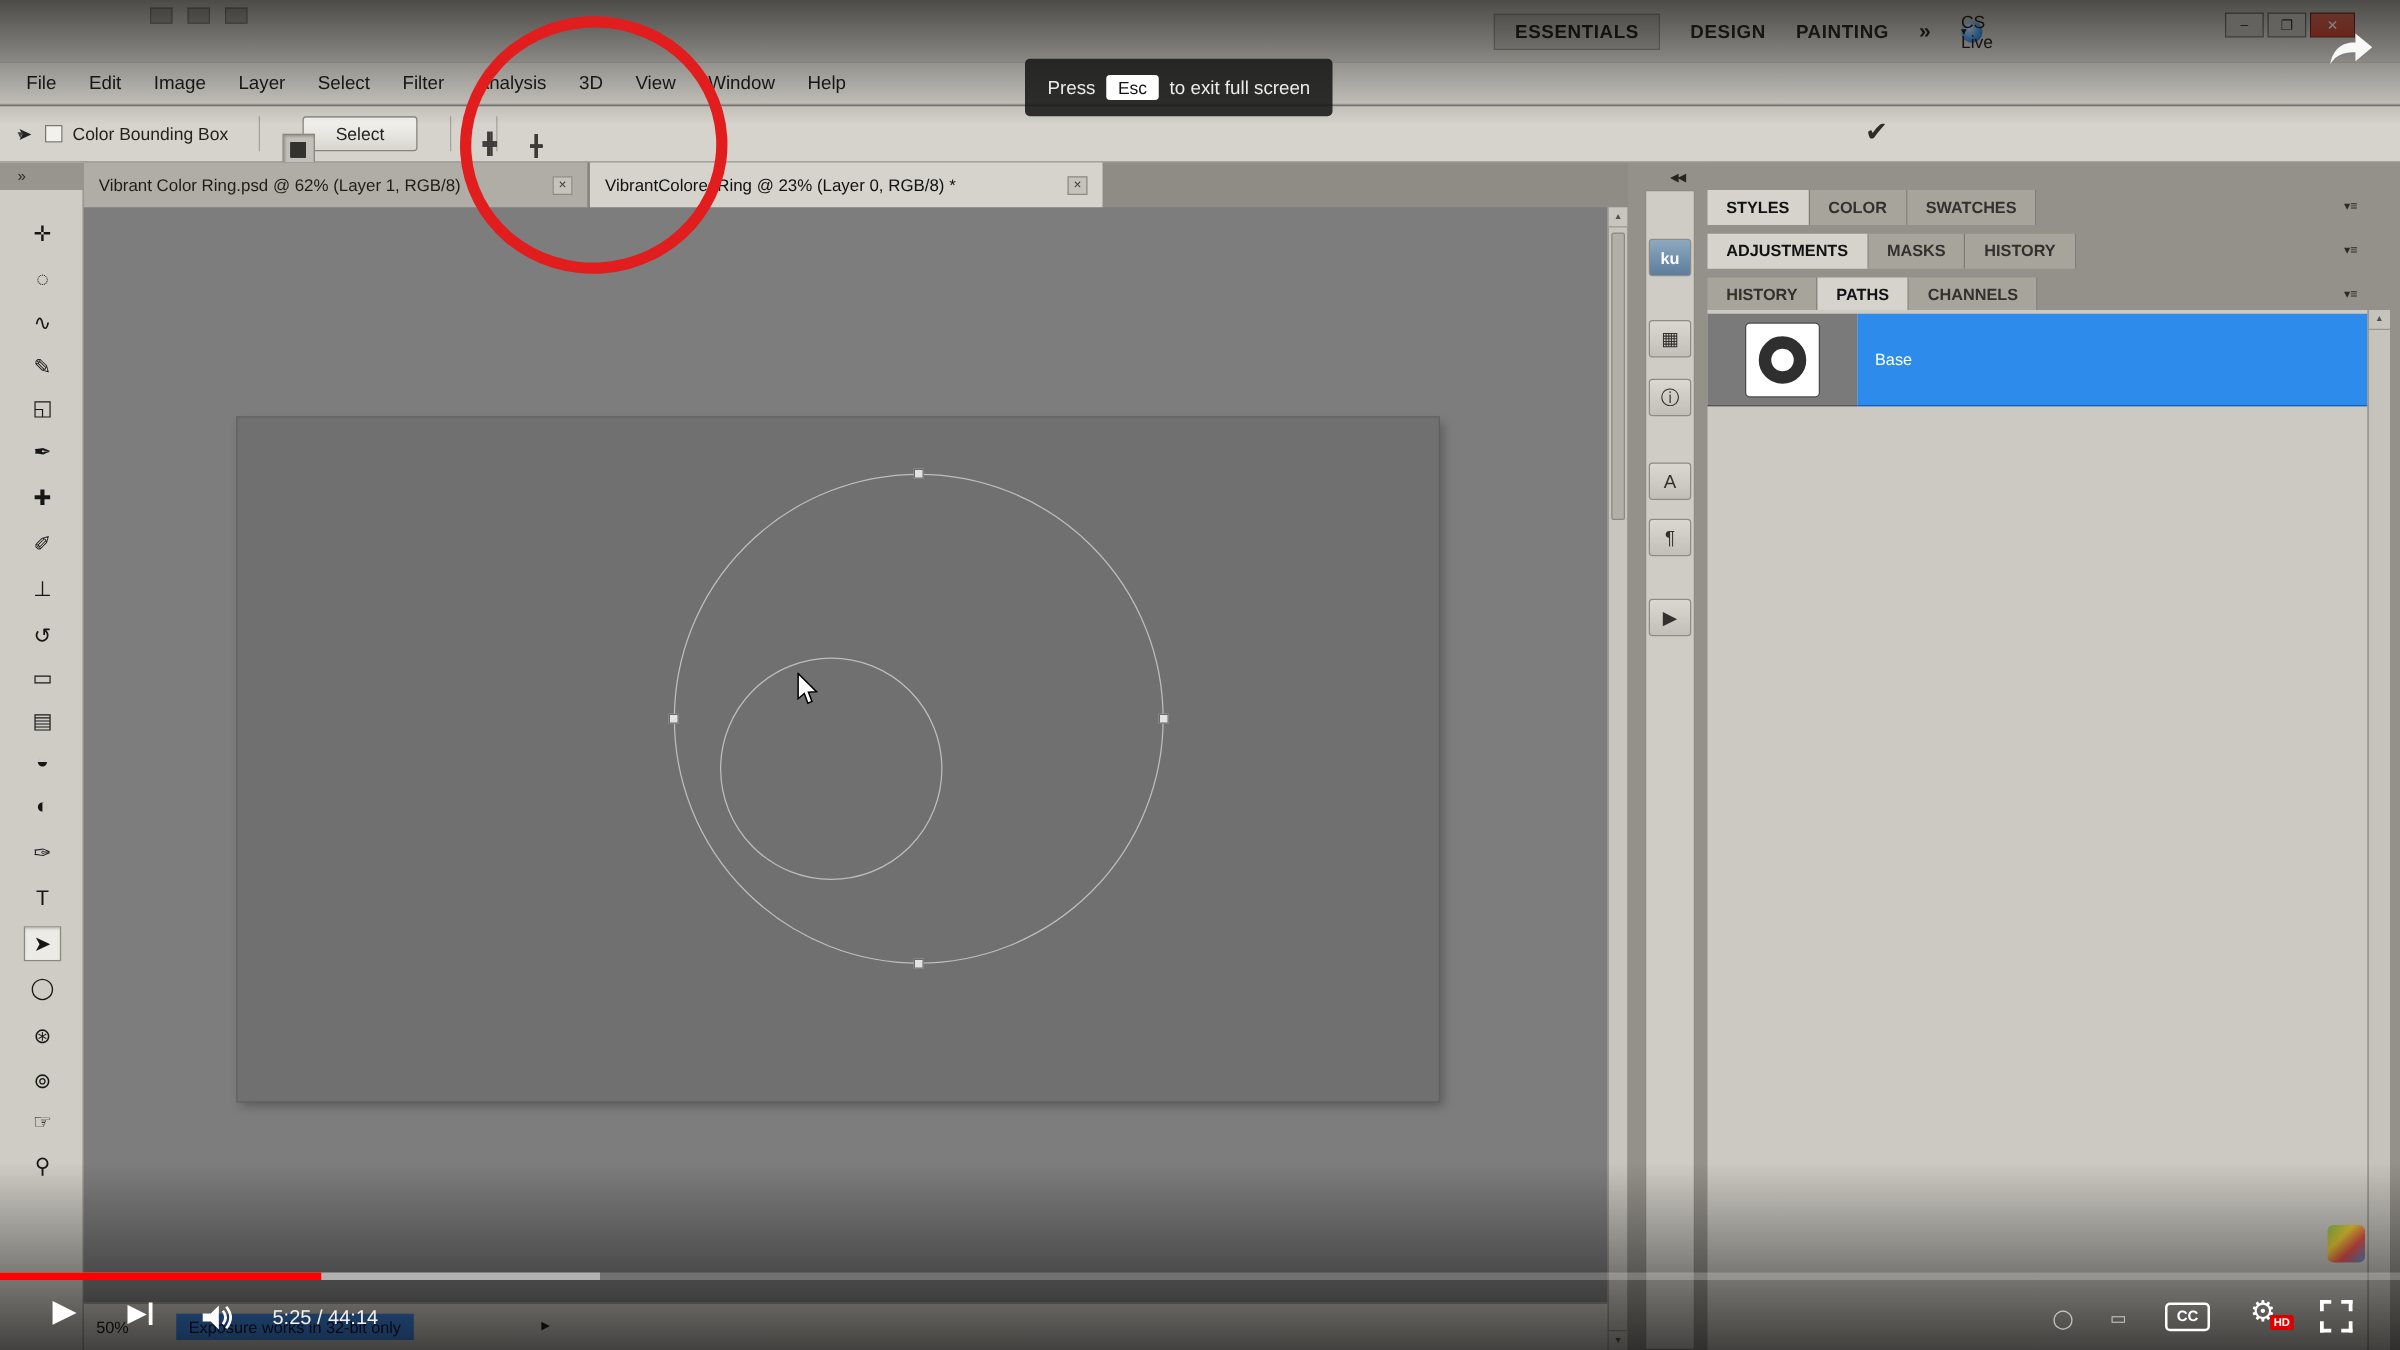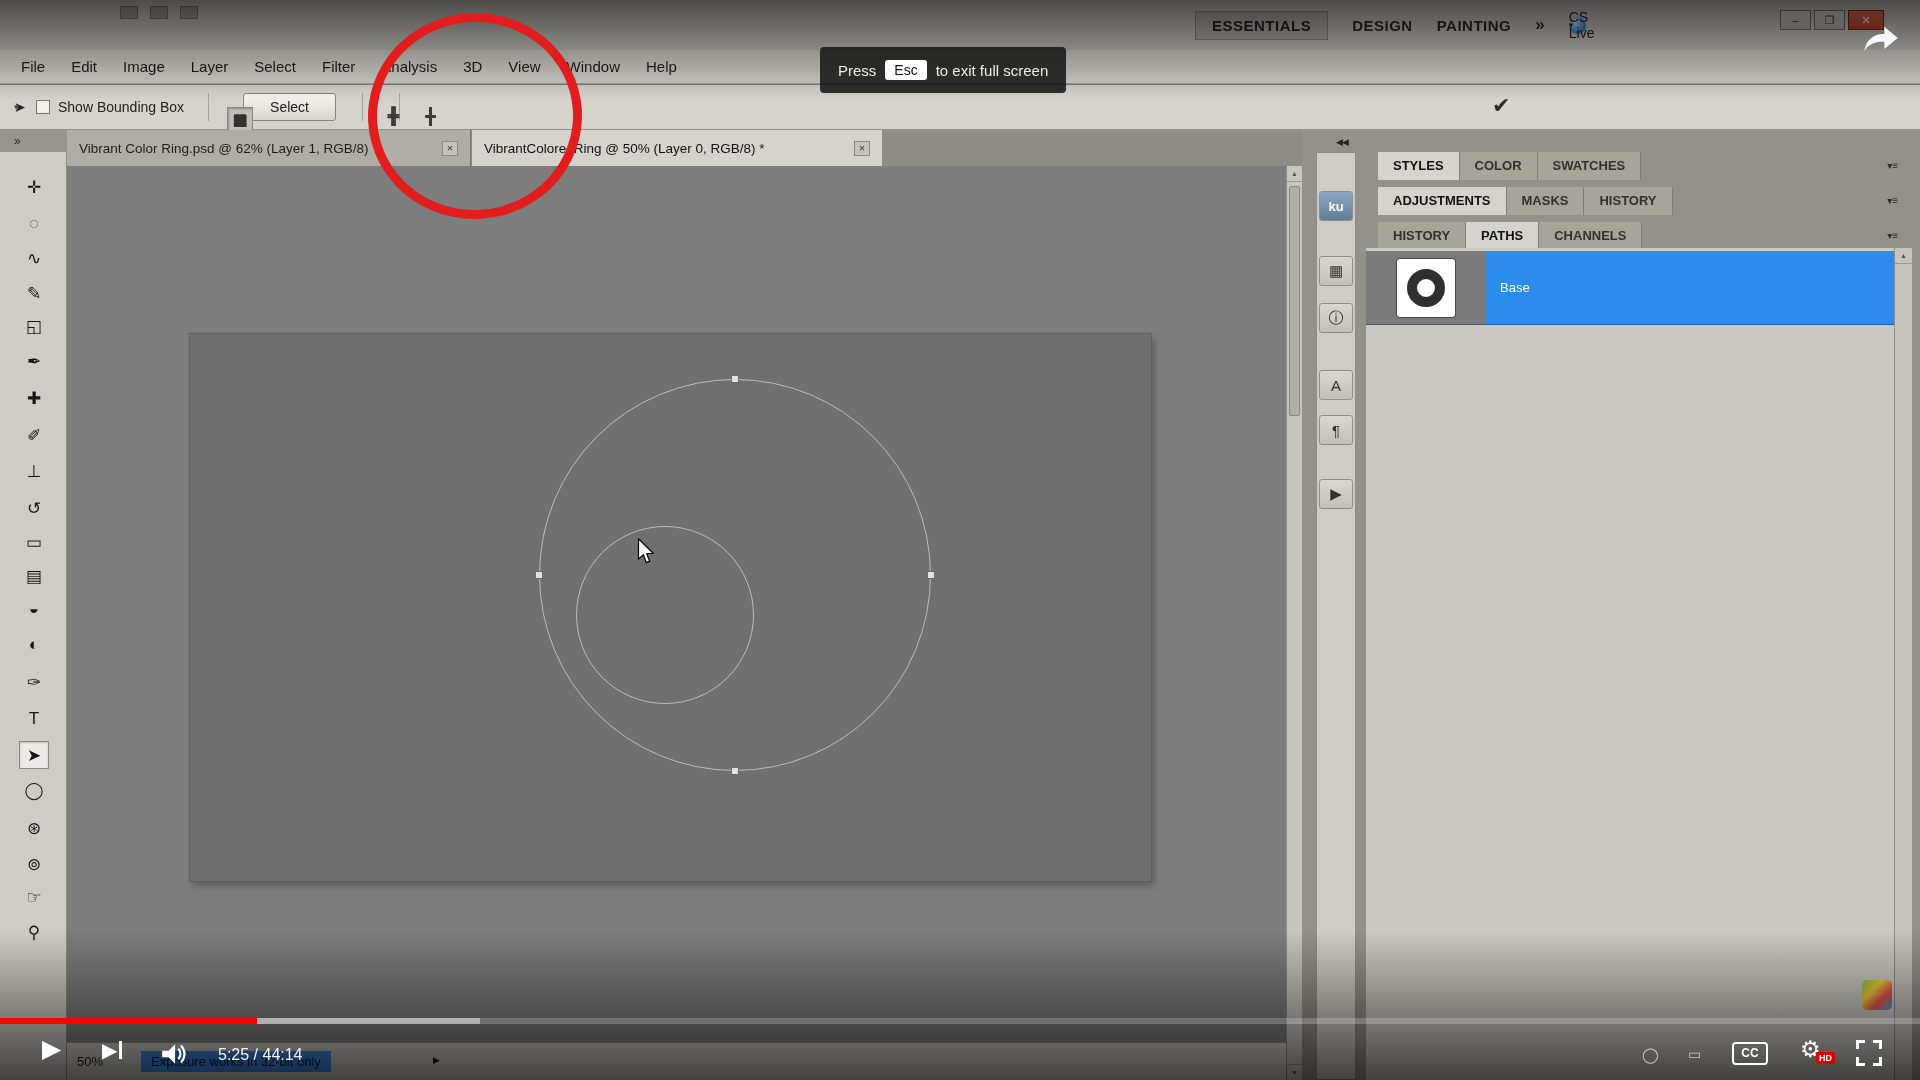--- a/index.html
+++ b/index.html
@@ -76,21 +76,21 @@
 
   
   .dock-bg{left:1302px;top:130px;width:618px;height:950px;background:#94918a;}
   .dock-chevron{left:1336px;top:137px;font-size:9px;letter-spacing:-1px;color:#26241f;position:absolute;}
   .icon-strip{left:1316px;top:152px;width:40px;height:928px;background:#cfccc5;border:1px solid #8f8c85;}
   .strip-btn{left:2px;width:34px;height:30px;border:1px solid #8f8c85;border-radius:3px;
       background:linear-gradient(#dbd8d1,#c2bfb8);color:#33312d;font-size:15px;
       display:flex;align-items:center;justify-content:center;}
   .strip-btn.ku{background:linear-gradient(#8ea8c0,#5d7d9c);color:#fff;font-size:13px;font-weight:bold;}
   .dock{left:1366px;top:130px;width:554px;height:950px;background:#94918a;}
-  .prow{left:12px;width:528px;height:28px;display:flex;align-items:flex-start;}
+  .prow{left:0;width:528px;height:28px;display:flex;align-items:flex-start;}
   .prow>*{position:static;}
   .ptab{padding:0 15px;line-height:28px;font-size:13px;font-weight:bold;color:#33312d;
       background:#a7a49c;border-right:1px solid #807d76;}
   .ptab.active{background:#d6d3cc;color:#121212;}
   .pmenu{margin-left:auto;line-height:28px;font-size:10px;color:#2c2a26;padding-right:8px;}
   .dock-content{left:0;top:118px;width:528px;height:832px;background:#ccc9c2;}
   .path-row{left:0;top:3px;width:528px;height:74px;display:flex;}
   .path-row>*{position:static;}
   .thumb-cell{width:120px;background:#7a7a7a;border-bottom:1px solid #565656;
       display:flex;align-items:center;justify-content:center;}
@@ -191,21 +191,21 @@
       <div class="menu-item">Window</div>
       <div class="menu-item">Help</div>
     </div>
 
   <div class="ps-options">
     <div class="tool-chip">
       <span>➤</span>
       <span class="caret">▾</span>
     </div>
     <div class="cb"></div>
-    <div class="cb-label">Show Bounding Box</div>
+    <div class="cb-label">Color Bounding Box</div>
     <div class="sep"></div>
     <div id="path-ops" style="position:static;display:flex;gap:6px">
         <div class="op-btn pressed">▣</div>
         <div class="op-btn">◫</div>
         <div class="op-btn">◧</div>
         <div class="op-btn">◨</div>
       </div>
     <button class="combine-btn">Select</button>
     <div class="sep"></div>
     <div id="align-icons" style="position:static;display:flex;gap:4px">
@@ -227,21 +227,21 @@
       </div>
   </div>
   <div class="commit-check">✔</div>
 
   <div class="tab-strip"></div>
   <div class="doc-tab t1">
     <span>Vibrant Color Ring.psd @ 62% (Layer 1, RGB/8)</span>
     <span class="tab-close">×</span>
   </div>
   <div class="doc-tab t2">
-    <span>VibrantColoredRing @ 50% (Layer 0, RGB/8) *</span>
+    <span>VibrantColoredRing @ 23% (Layer 0, RGB/8) *</span>
     <span class="tab-close">×</span>
   </div>
 
   <div class="ps-toolbar" id="toolbar">
     <div class="tb-head">»</div>
 
   <div class="tool" style="top: 43px;">✛</div>
       <div class="tool" style="top: 80px;">◌</div>
       <div class="tool" style="top: 114px;">∿</div>
       <div class="tool" style="top: 149px;">✎</div>

